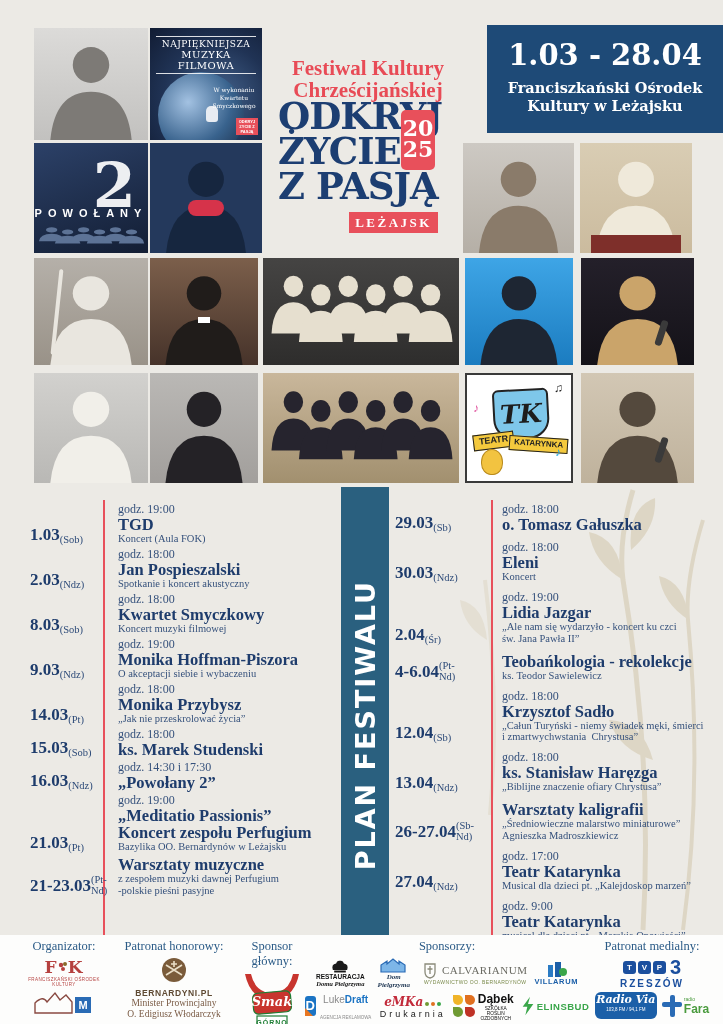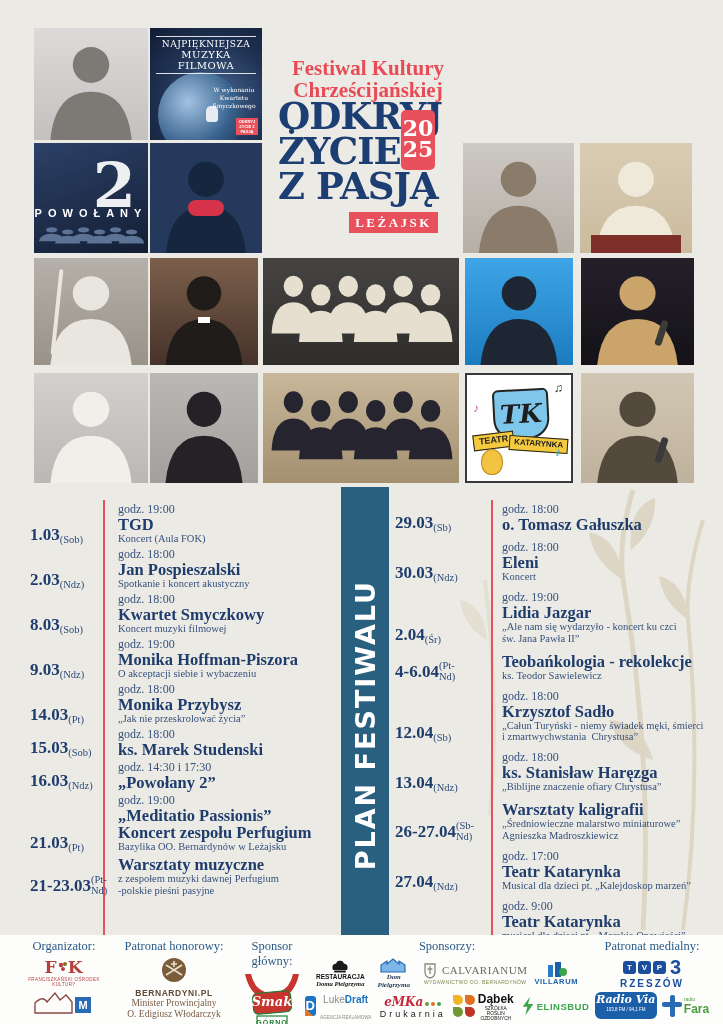--- a/index.html
+++ b/index.html
@@ -438,20 +438,25 @@
     <span>Z PASJĄ</span>
   </div>
 
   <div class="year-box">
     <span>20</span>
     <span>25</span>
   </div>
 
   <div class="lezajsk">LEŻAJSK</div>
 
+  <div class="datebox">
+    <span class="range">1.03 - 28.04</span>
+    <span class="venue">Franciszkański Ośrodek</span>
+    <span class="venue">Kultury w Leżajsku</span>
+  </div>
 
   <div class="vline vline-left"></div>
   <div class="vline vline-right"></div>
 
   <div class="planbar">
     <span>PLAN FESTIWALU</span>
   </div>
 
   <div class="sched sched-left">
 

